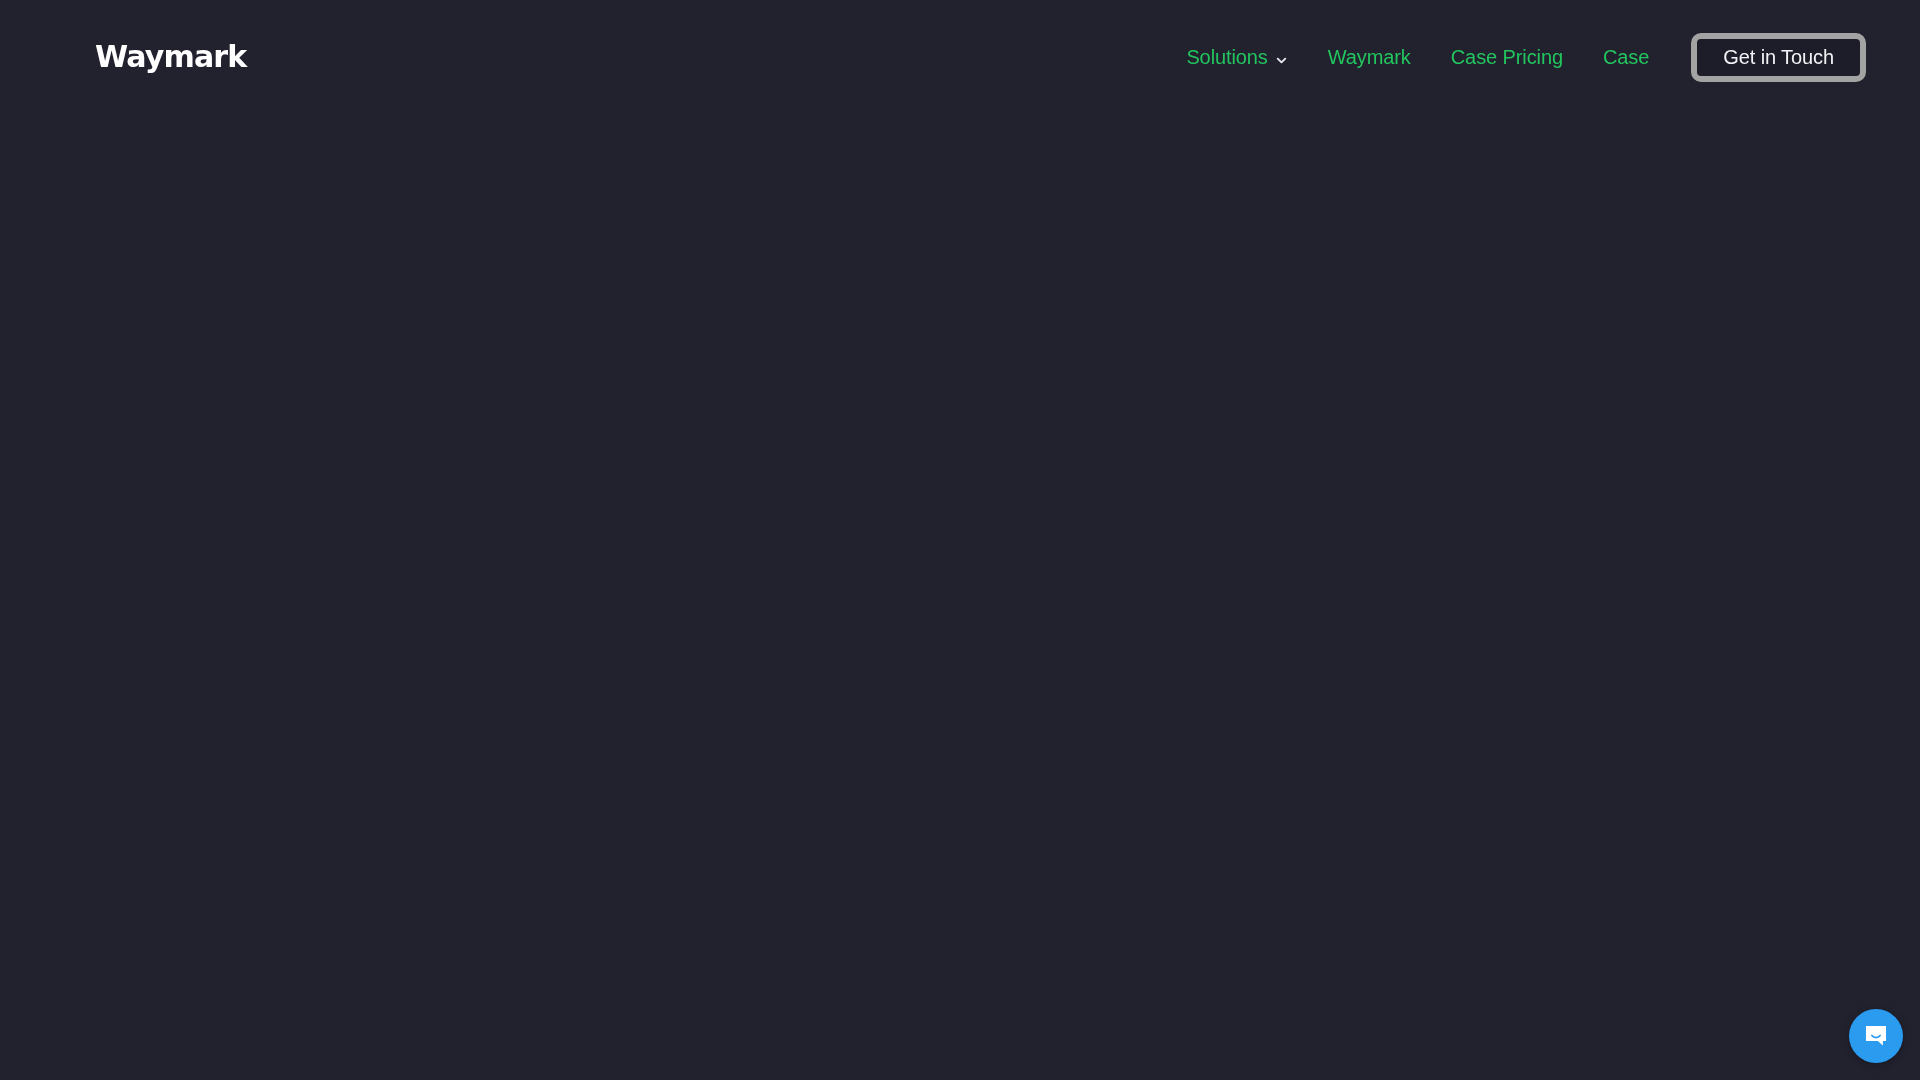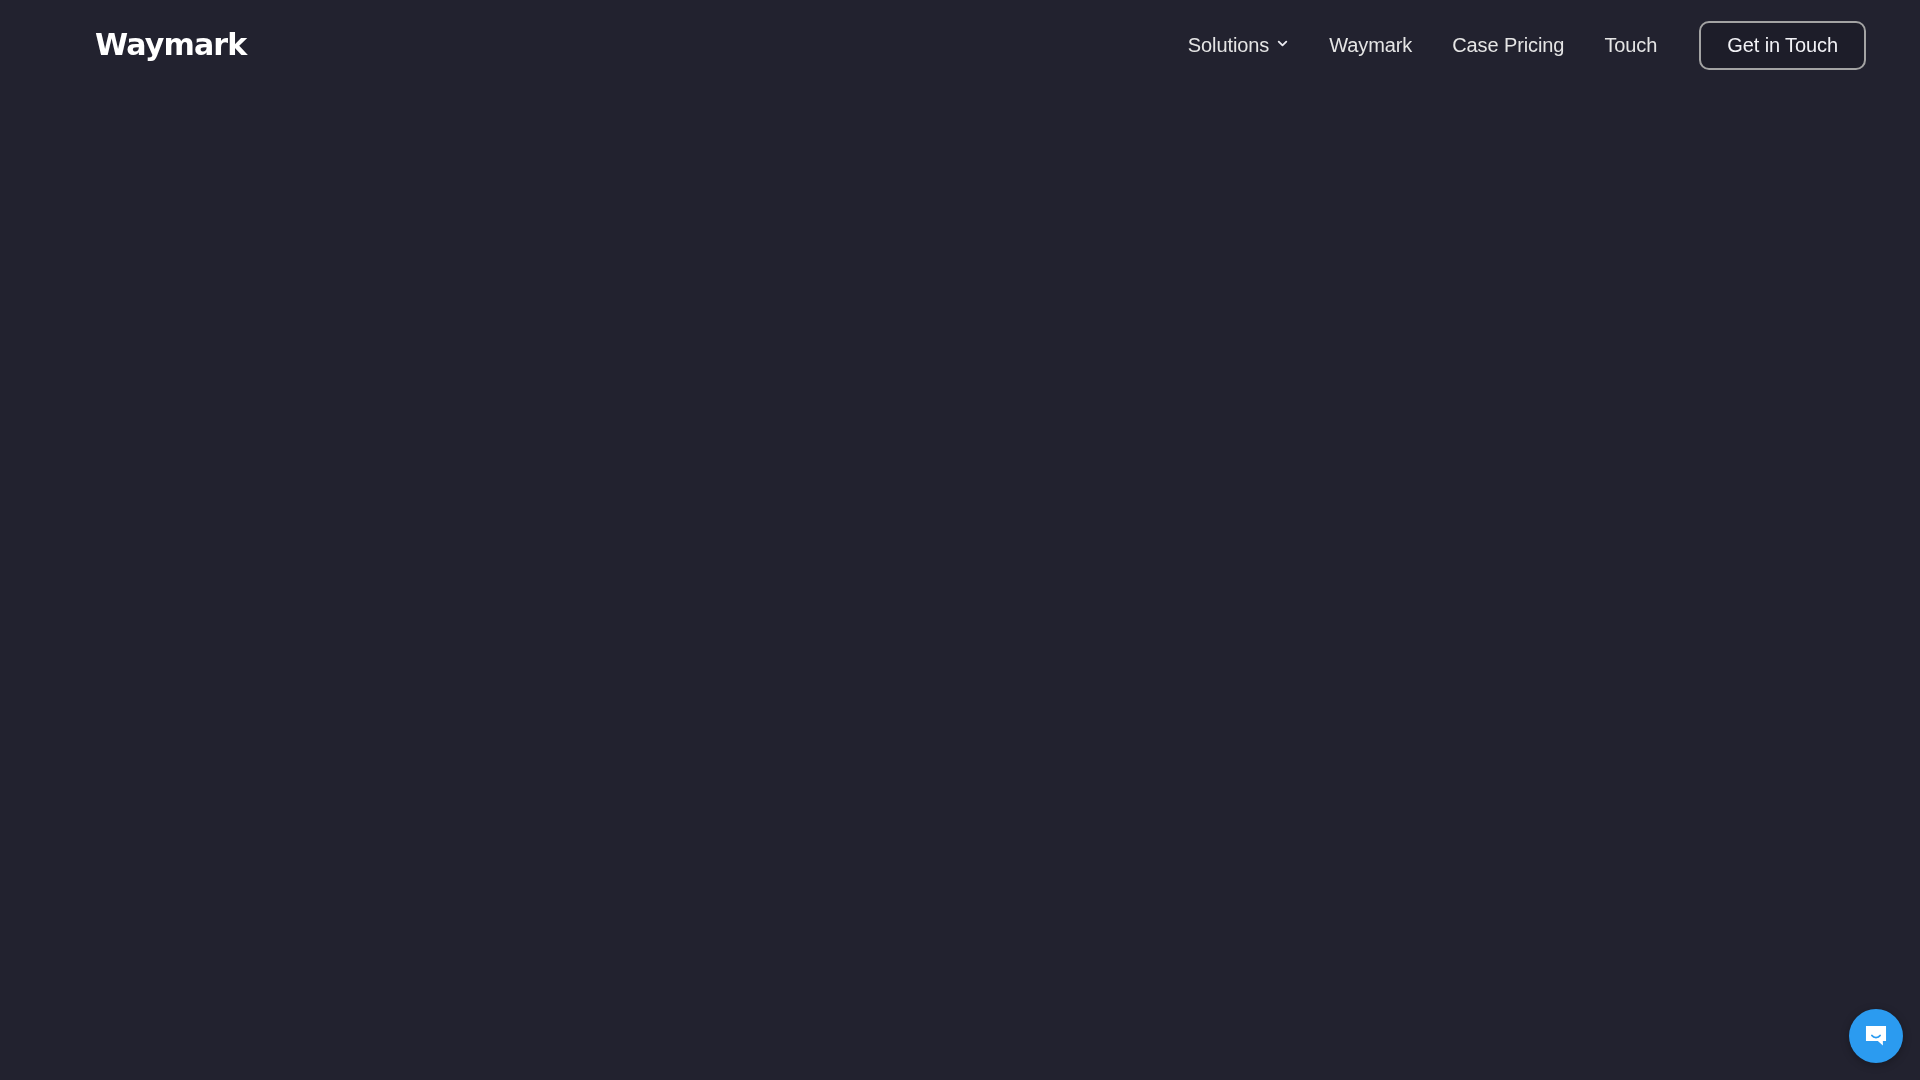--- a/index.html
+++ b/index.html
@@ -21,21 +21,21 @@
   .page {
     position: relative;
     width: 1920px;
     height: 1080px;
     background: #22222f;
   }
 
   
   .site-header {
     position: absolute;
-    top: 0;
+    top: 12px;
     left: 0;
     width: 1920px;
     height: 90px;
     display: flex;
     align-items: center;
     justify-content: space-between;
     padding: 0 54px 0 95px;
     background: #22222f;
     gap: 25px;
   }
@@ -58,23 +58,23 @@
 
   
   .main-nav {
     display: flex;
     align-items: center;
     gap: 0;
   }
 
   .nav-link {
     display: inline-flex;
-    align-items: flex-start;
+    align-items: flex-end;
     gap: 7px;
-    color: #e5e5e5;
+    color: #22c55e;
     font-family: "Liberation Sans", sans-serif;
     font-size: 20px;
     font-weight: 400;
     letter-spacing: -0.1px;
     line-height: 1;
     text-decoration: none;
     white-space: nowrap;
     padding: 8px 0;
     margin-left: 40px;
     cursor: pointer;
@@ -91,21 +91,21 @@
   }
   .chevron-down svg { display: block; width: 100%; height: 100%; }
 
   .nav-cta {
     display: inline-flex;
     align-items: center;
     justify-content: center;
     height: 49px;
     padding: 0 26px;
     margin-left: 42px;
-    border: 2px solid #a3a3a3;
+    border: 6px solid #a3a3a3;
     border-radius: 10px;
     background: #1d1d29;
     color: #f2f2f6;
     font-family: "Liberation Sans", sans-serif;
     font-size: 20px;
     font-weight: 400;
     letter-spacing: -0.1px;
     line-height: 1;
     text-decoration: none;
     white-space: nowrap;
@@ -168,21 +168,21 @@
 
       <a class="nav-link" href="#">
         <span>Waymark</span>
       </a>
 
       <a class="nav-link" href="#">
         <span>Case Pricing</span>
       </a>
 
       <a class="nav-link" href="#">
-        <span>Touch</span>
+        <span>Case</span>
       </a>
 
       <a class="nav-cta" href="#">Get in Touch</a>
 
     </nav>
   </header>
 
   <main class="main-content"></main>
 
   <button class="chat-launcher" type="button">

